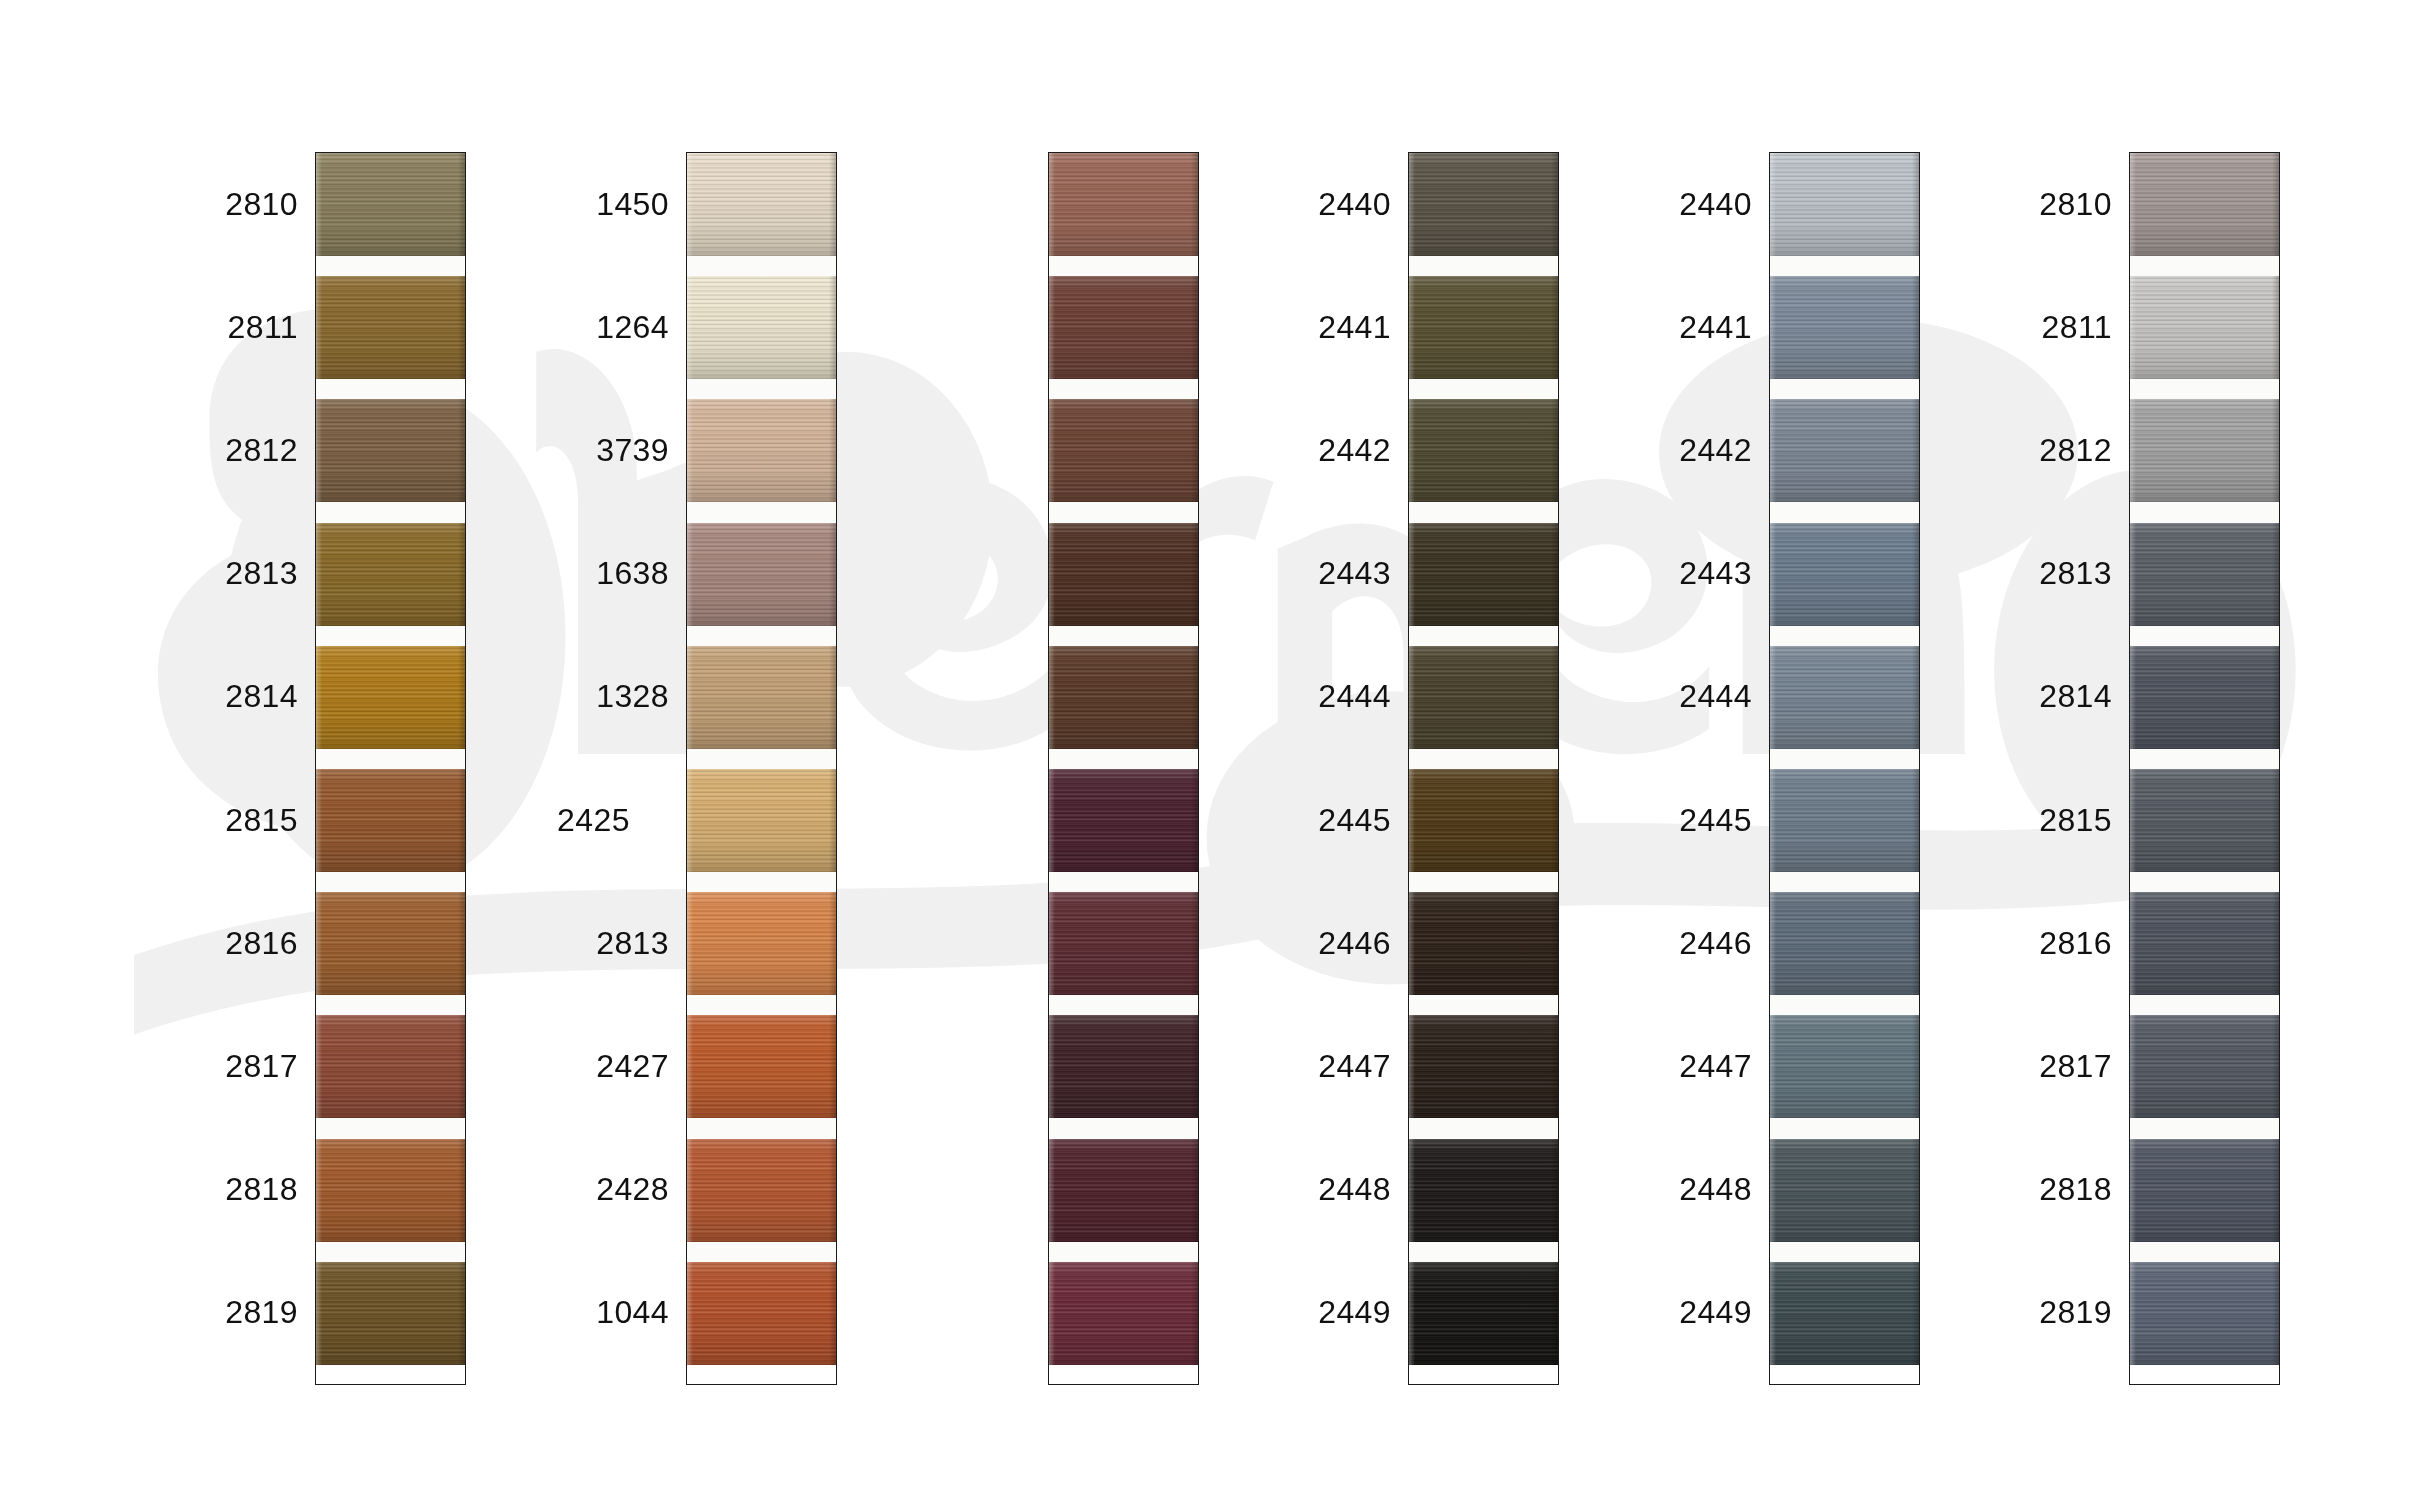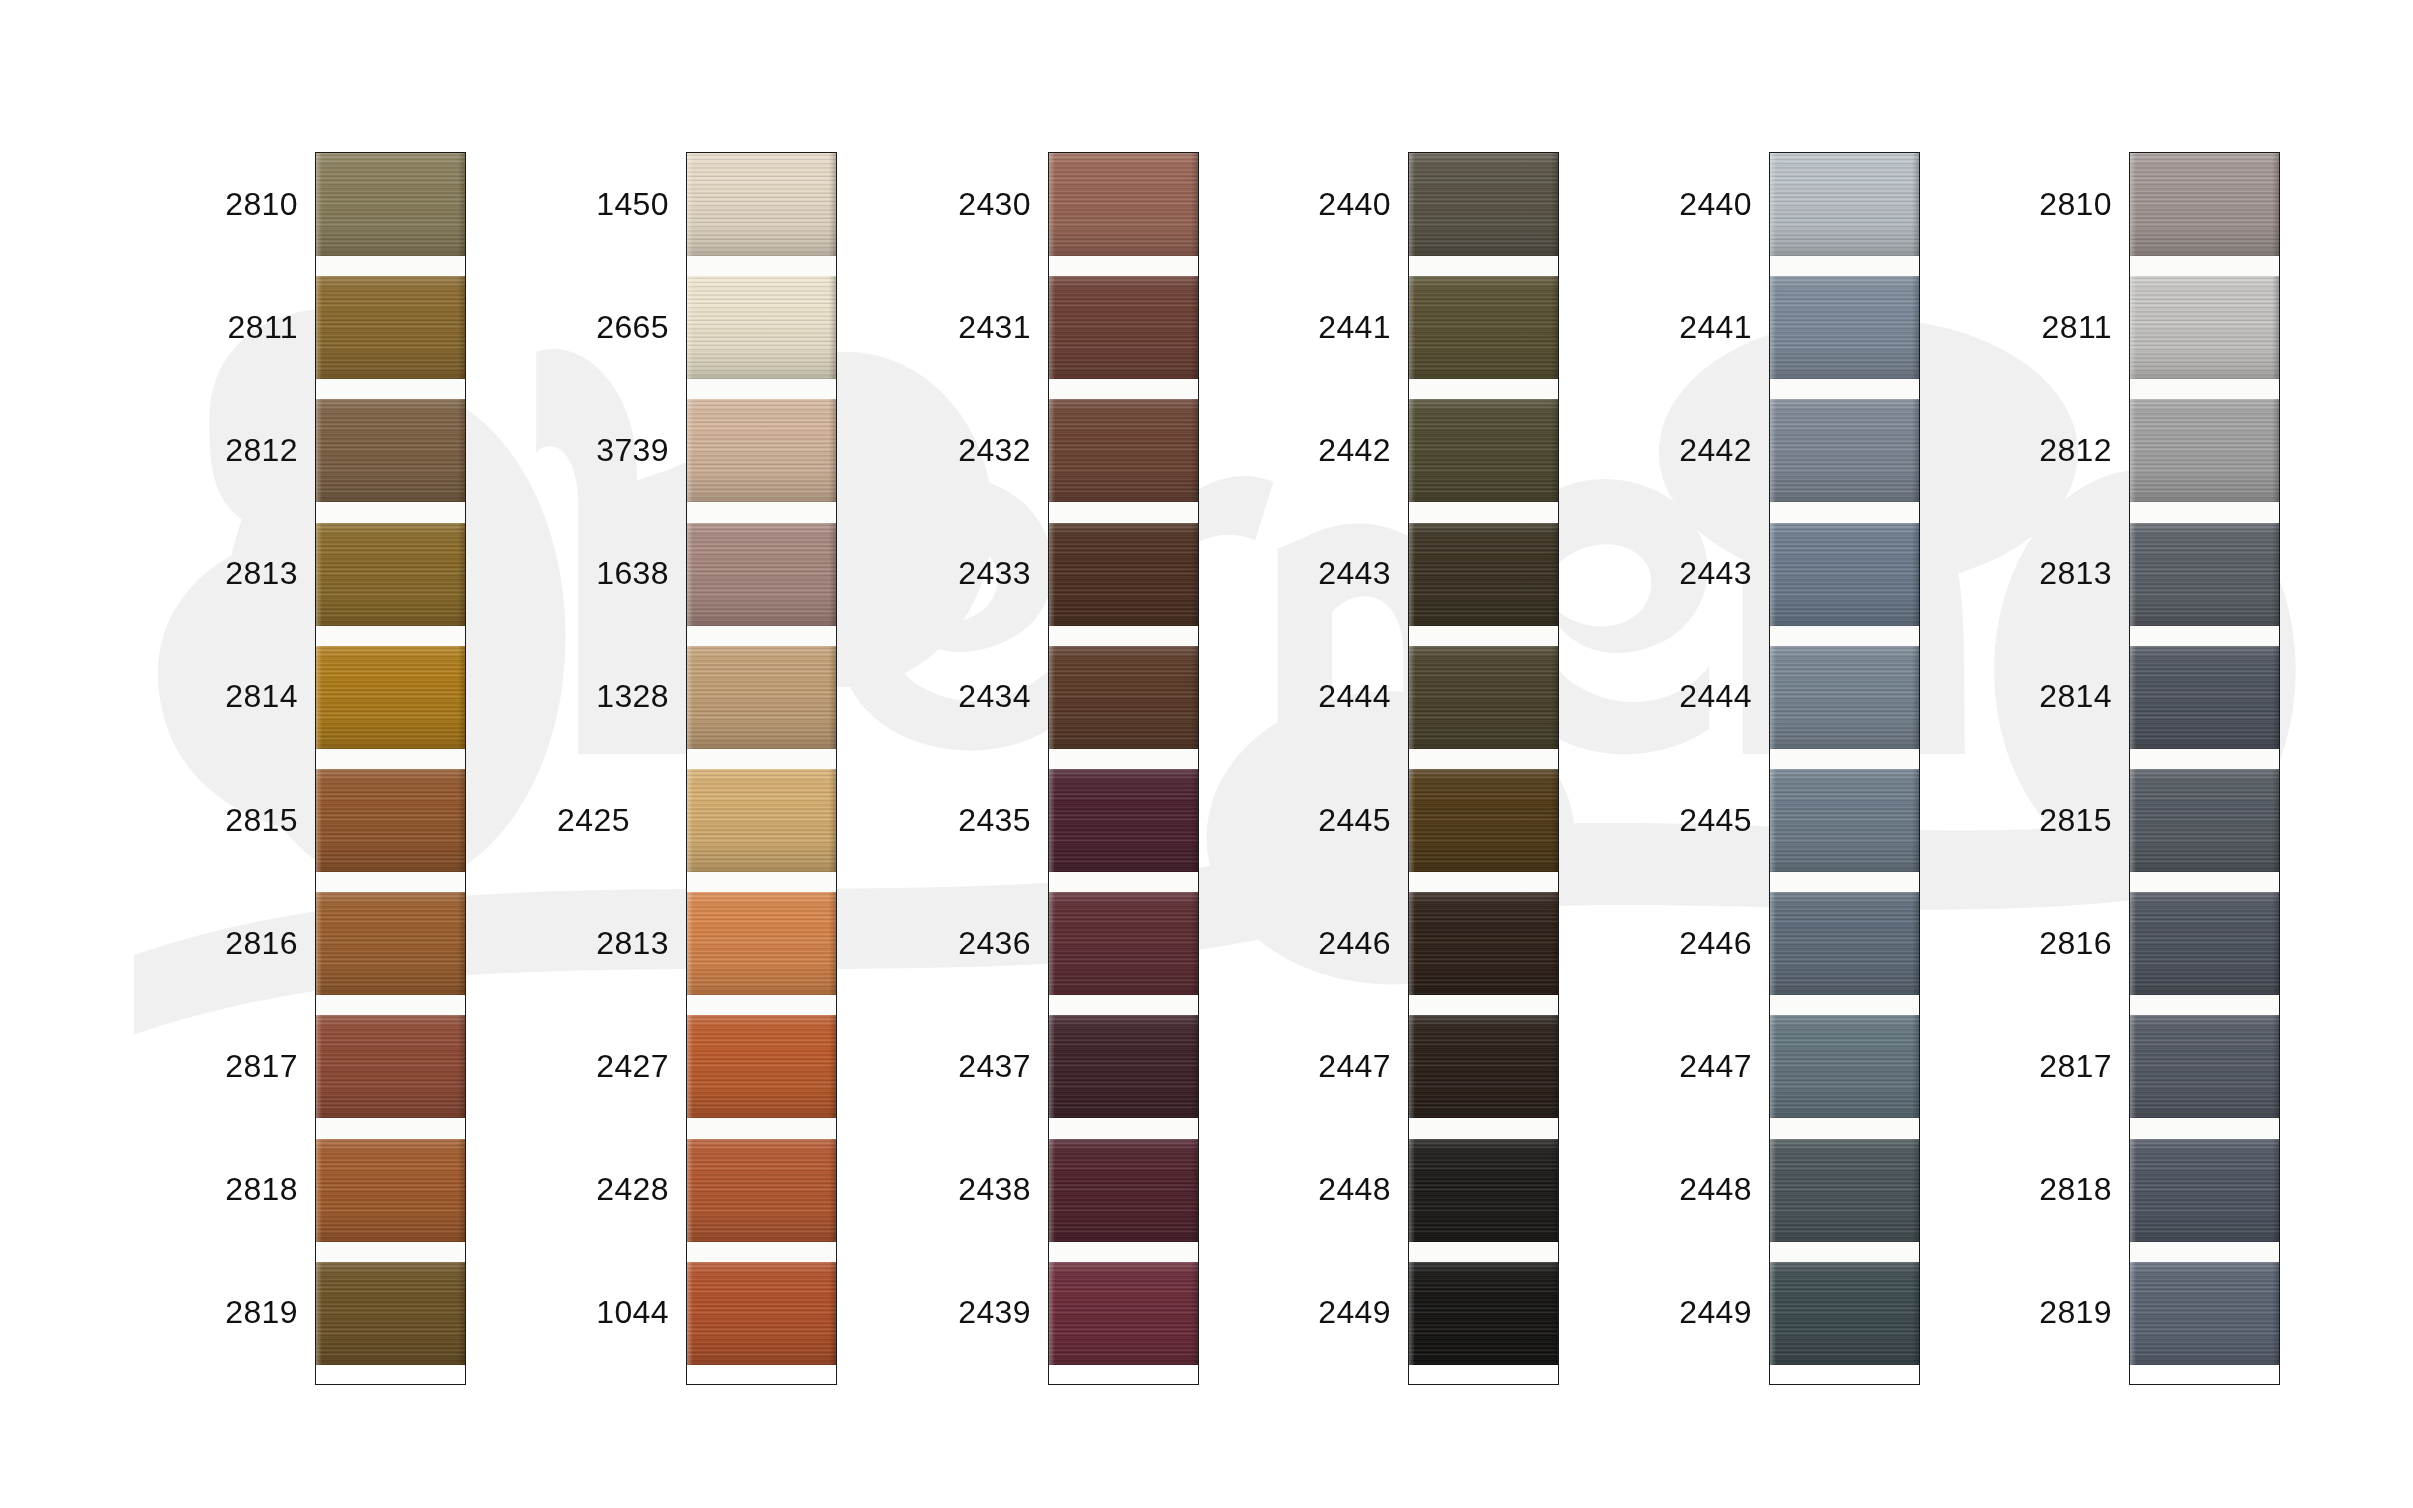--- a/index.html
+++ b/index.html
@@ -243,21 +243,21 @@
           <div class="thread"></div>
           <div class="shade"></div>
           <div class="edgeL"></div>
           <div class="edgeR"></div>
         </div>
       </div>
     </div>
     <div class="group" style="left: 518px; width: 318px;">
       <div class="labels">
         <div class="label" style="top: 36px;">1450</div>
-        <div class="label" style="top: 159px;">2665</div>
+        <div class="label" style="top: 159px;">1264</div>
         <div class="label" style="top: 282px;">3739</div>
         <div class="label" style="top: 405px;">1638</div>
         <div class="label" style="top: 528px;">1328</div>
         <div class="label" style="top: 652px; text-align: center;">2425</div>
         <div class="label" style="top: 775px;">2813</div>
         <div class="label" style="top: 898px;">2427</div>
         <div class="label" style="top: 1021px;">2428</div>
         <div class="label" style="top: 1144px;">1044</div>
       </div>
       <div class="strip" style="left: 168px; border-color: rgb(27, 27, 27);">
@@ -326,32 +326,20 @@
         <div class="gap" style="top: 1089px; height: 20px; background: rgb(251, 251, 249);"></div>
         <div class="swatch" title="2429" style="top: 1109px; height: 103px; background: rgb(180, 81, 42);">
           <div class="thread"></div>
           <div class="shade"></div>
           <div class="edgeL"></div>
           <div class="edgeR"></div>
         </div>
       </div>
     </div>
     <div class="group" style="left: 880px; width: 318px;">
-      <div class="labels">
-        <div class="label" style="top: 36px;">2430</div>
-        <div class="label" style="top: 159px;">2431</div>
-        <div class="label" style="top: 282px;">2432</div>
-        <div class="label" style="top: 405px;">2433</div>
-        <div class="label" style="top: 528px;">2434</div>
-        <div class="label" style="top: 652px;">2435</div>
-        <div class="label" style="top: 775px;">2436</div>
-        <div class="label" style="top: 898px;">2437</div>
-        <div class="label" style="top: 1021px;">2438</div>
-        <div class="label" style="top: 1144px;">2439</div>
-      </div>
       <div class="strip" style="left: 168px; border-color: rgb(27, 27, 27);">
         <div class="swatch" title="2430" style="top: 0px; height: 103px; background: rgb(154, 102, 86);">
           <div class="thread"></div>
           <div class="shade"></div>
           <div class="edgeL"></div>
           <div class="edgeR"></div>
         </div>
         <div class="gap" style="top: 103px; height: 20px; background: rgb(251, 251, 249);"></div>
         <div class="swatch" title="2431" style="top: 123px; height: 103px; background: rgb(110, 64, 53);">
           <div class="thread"></div>

